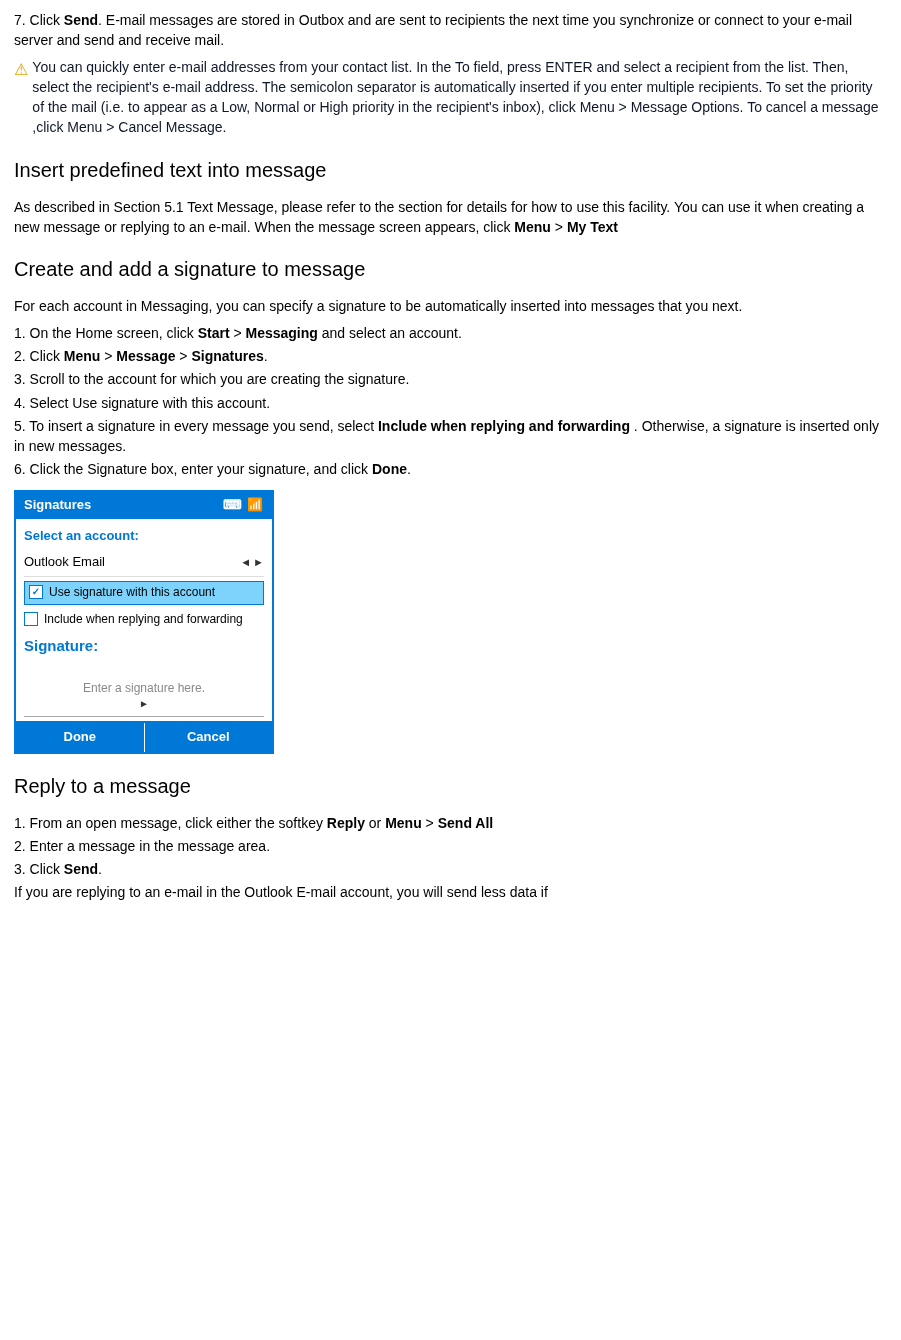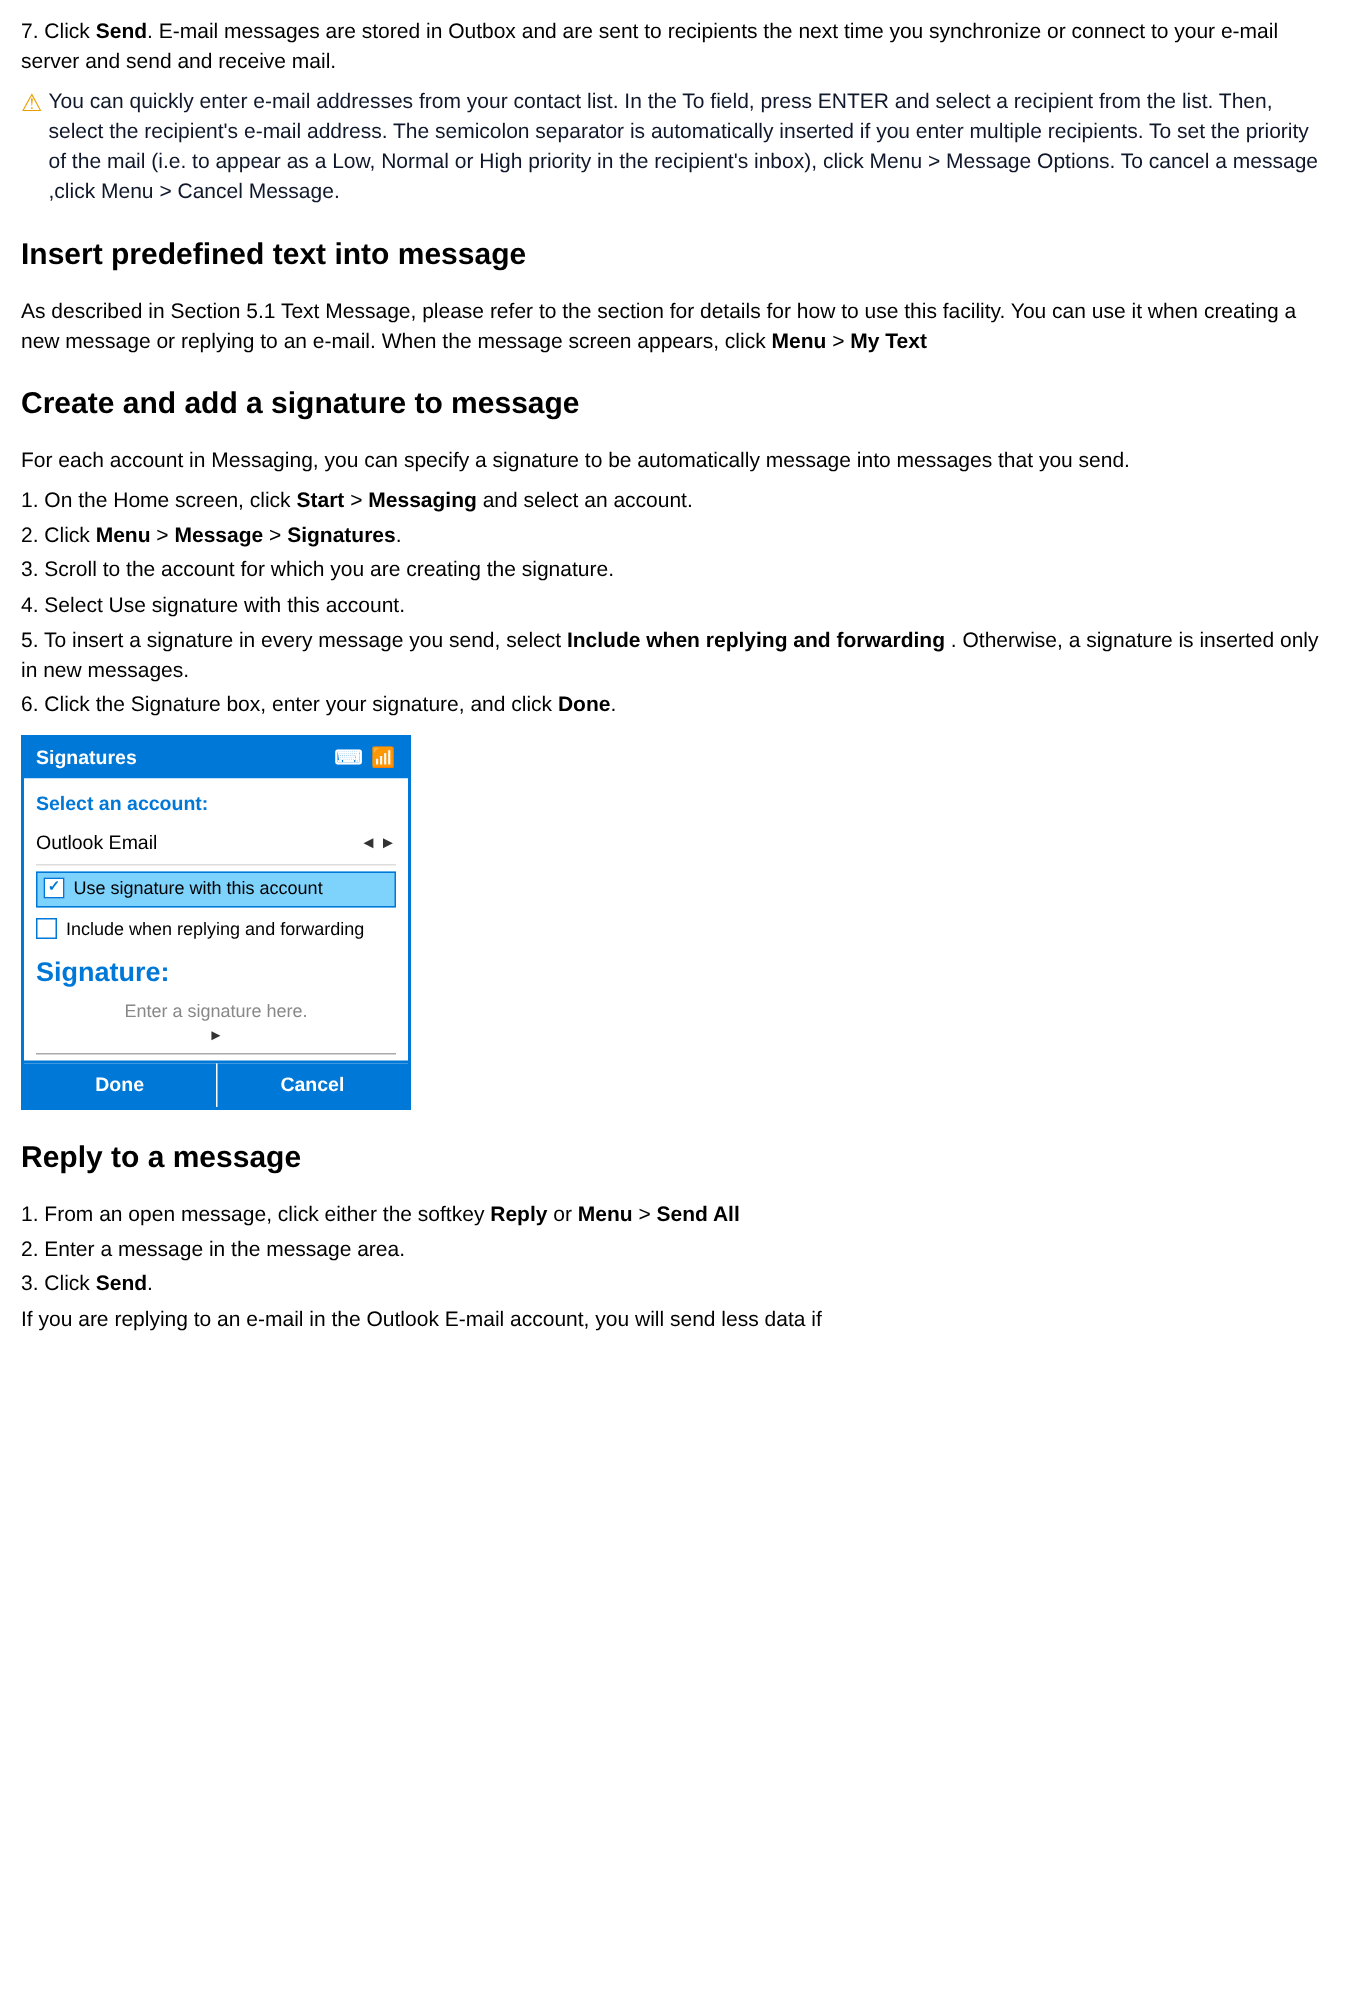--- a/index.html
+++ b/index.html
@@ -12,21 +12,21 @@
       width: 901px;
       padding: 10px 14px 10px 14px;
     }
 
     .section-block {
       margin-bottom: 8px;
     }
 
     .heading-h2 {
       font-size: 20px;
-      font-weight: bold;
+      font-weight: normal;
       margin-top: 18px;
       margin-bottom: 12px;
       color: #000;
     }
 
     .body-text {
       margin-bottom: 6px;
       color: #000;
     }
 
@@ -150,23 +150,23 @@
       padding: 2px 4px;
       display: flex;
       align-items: flex-start;
       gap: 6px;
       margin-bottom: 3px;
     }
 
     .signature-label {
       color: #0078d7;
       font-weight: bold;
-      font-size: 18px;
+      font-size: 15px;
       margin-top: 4px;
-      margin-bottom: 1px;
+      margin-bottom: 19px;
     }
 
     .signature-input-row {
       display: flex;
       align-items: center;
       justify-content: space-between;
       padding: 4px 0;
       border-bottom: 1px solid #aaa;
       margin-bottom: 0;
       font-size: 12px;
@@ -218,21 +218,21 @@
 
 <div class="section-block">
   <h2 class="heading-h2">Insert predefined text into message</h2>
   <p class="body-text">
     <span>As described in Section 5.1 Text Message, please refer to the section for details for how to use this facility. You can use it when creating a new message or replying to an e-mail. When the message screen appears, click </span><b>Menu</b><span> &gt; </span><b>My Text</b>
   </p>
 </div>
 
 <div class="section-block">
   <h2 class="heading-h2">Create and add a signature to message</h2>
-  <p class="body-text">For each account in Messaging, you can specify a signature to be automatically message into messages that you send.</p>
+  <p class="body-text">For each account in Messaging, you can specify a signature to be automatically inserted into messages that you next.</p>
 
   <div class="numbered-list">
     <p class="body-text">
       <span>1. On the Home screen, click </span><b>Start</b><span> &gt; </span><b>Messaging</b><span> and select an account.</span>
     </p>
     <p class="body-text">
       <span>2. Click </span><b>Menu</b><span> &gt; </span><b>Message</b><span> &gt; </span><b>Signatures</b><span>.</span>
     </p>
     <p class="body-text">3. Scroll to the account for which you are creating the signature.</p>
     <p class="body-text">4. Select Use signature with this account.</p>

